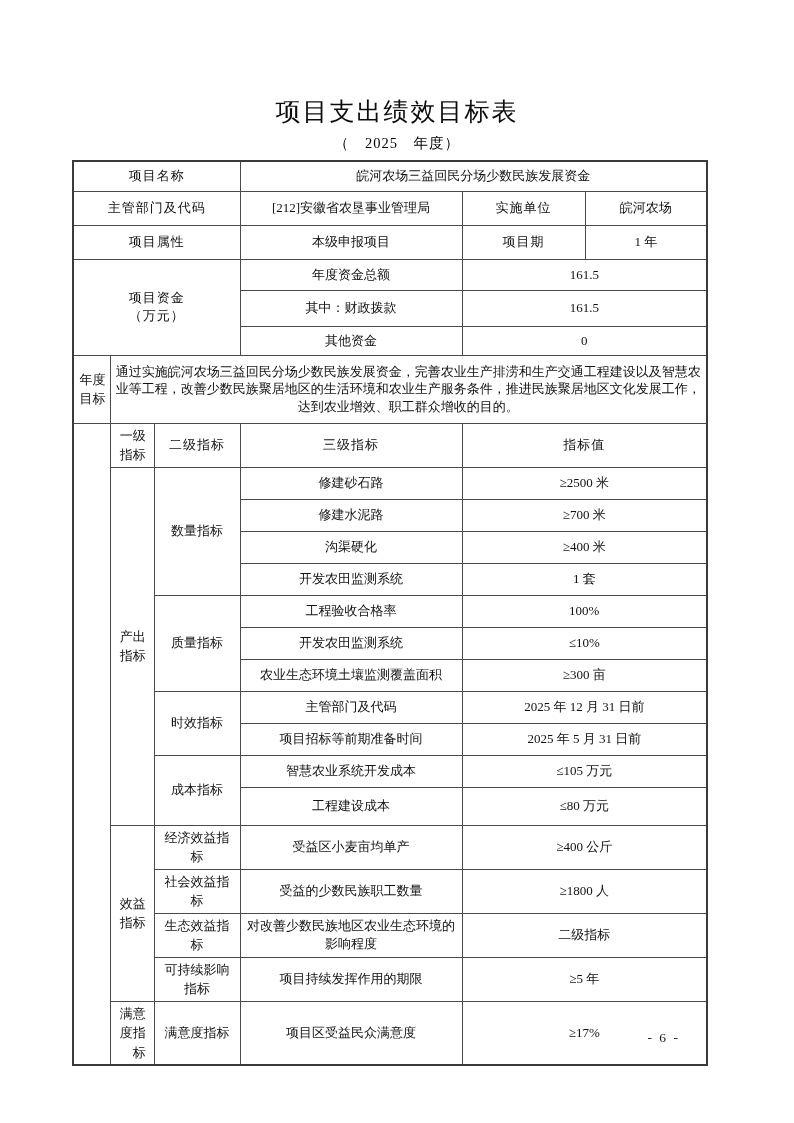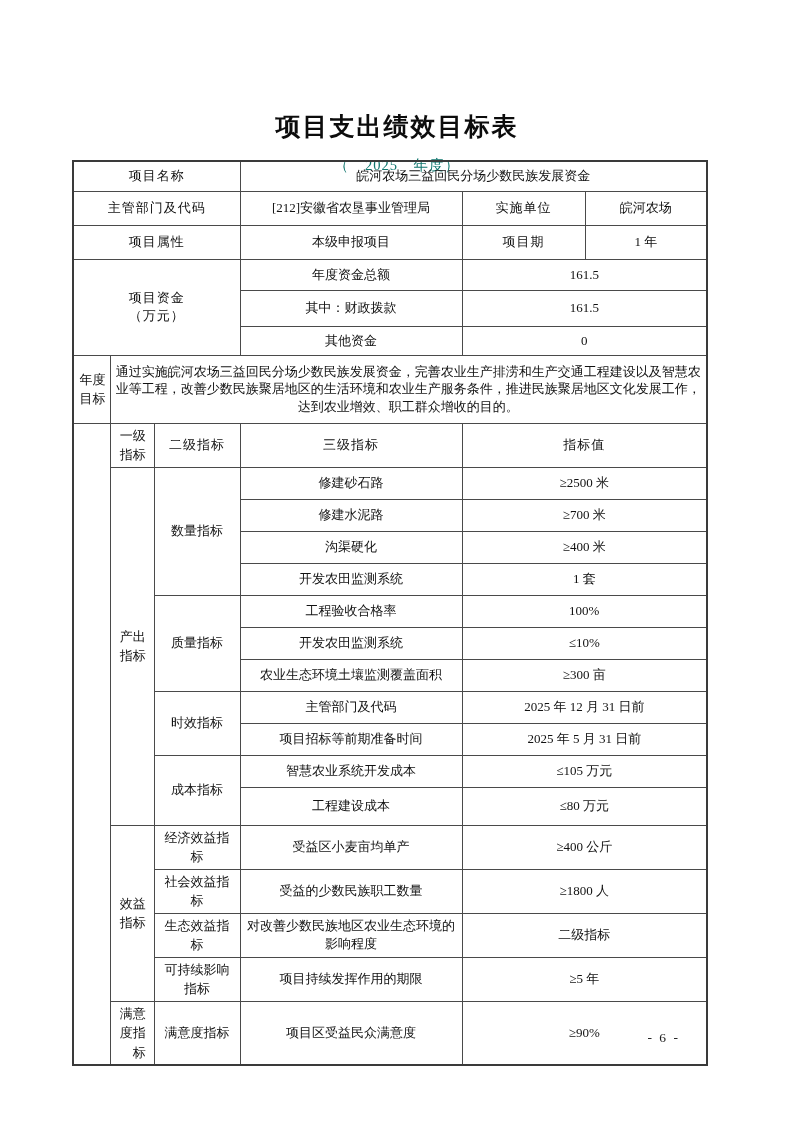--- a/index.html
+++ b/index.html
@@ -6,36 +6,36 @@
   .page{
     position:relative;
     width:794px;height:1123px;
     background:#ffffff;
     margin:0 auto;
     overflow:hidden;
     font-family:"Liberation Serif","DejaVu Serif",serif;
     color:#111;
   }
   .doc-title{
-    margin:16px;
+    margin:1px;
     padding-top:96px;
     text-align:center;
     font-family:"Liberation Sans","DejaVu Sans",sans-serif;
-    font-weight:bold;
+    font-weight:normal;
     font-size:25px;
     line-height:28px;
     letter-spacing:2px;
     color:#0c0c0c;
   }
   .doc-subtitle{
     margin-top:9px;
     text-align:center;
     font-size:14.5px;
     letter-spacing:1px;
-    color:#0f766e;
+    color:#000000;
   }
   table.target{
     position:absolute;
     left:72px;top:160px;
     width:634px;
     border-collapse:collapse;
     table-layout:fixed;
     border:2px solid #3a3a3a;
   }
   table.target td{
@@ -208,19 +208,19 @@
       <tr style="height:36px">
         <td><span class="w5">可持续影响指标</span></td>
         <td>项目持续发挥作用的期限</td>
         <td colspan="2">≥5 年</td>
       </tr>
 
       <tr style="height:46px">
         <td><span class="w2">满意度指标</span></td>
         <td><span class="w5">满意度指标</span></td>
         <td>项目区受益民众满意度</td>
-        <td colspan="2">≥90%</td>
+        <td colspan="2">≥17%</td>
       </tr>
     </tbody>
   </table>
 
   <div class="page-footer">- 6 -</div>
 </div>
 
 </body></html>

